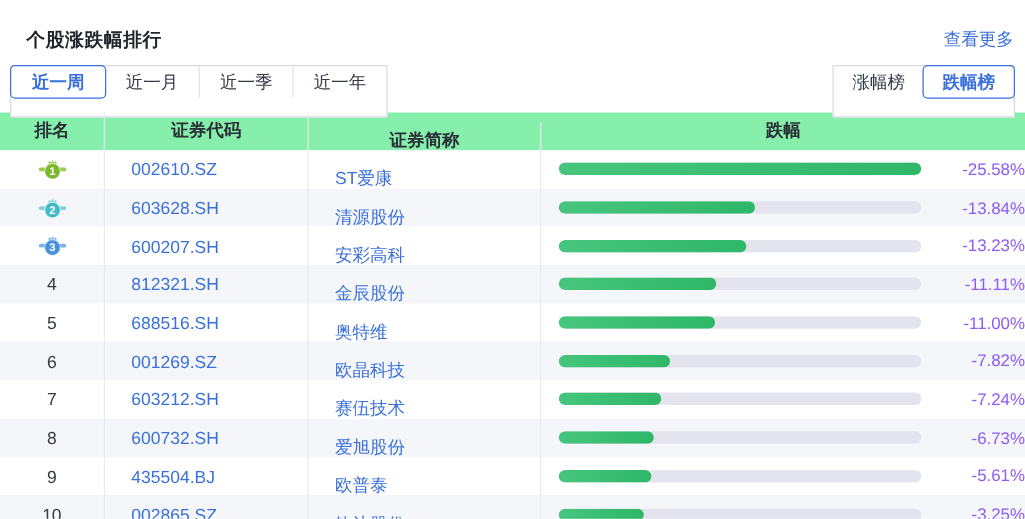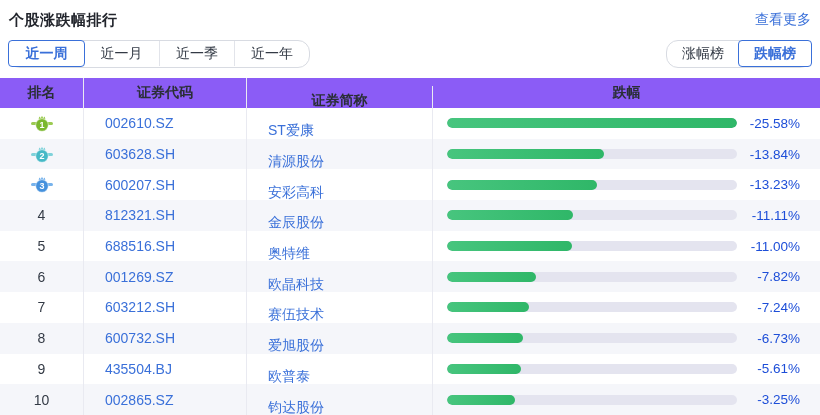--- a/index.html
+++ b/index.html
@@ -2,59 +2,59 @@
 <html><head>
 <meta charset="utf-8">
 <style>
   * { box-sizing: border-box; margin: 0; padding: 0; }
   html,body { width:820px; height:415px; overflow:hidden; background:#fff;
     font-family:"Liberation Sans","DejaVu Sans",sans-serif; }
   .page { width:820px; height:415px; position:relative; }
 
   
   .topbar { display:flex; justify-content:space-between; align-items:center;
-    padding:10px 9px 0 9px; height:30px; }
+    padding:10px 9px 0 21px; height:30px;margin-top:12px; }
   .title { font-size:15px; font-weight:700; color:#22252c; letter-spacing:.5px; }
   .more { font-size:14px; color:#3a70d9; cursor:pointer; text-decoration:none; }
 
   
   .filter-row { display:flex; justify-content:space-between; align-items:flex-start;
     margin:10px 8px 0 8px; height:27px; }
-  .seg-group { display:flex; border:1px solid #d8dbe2; border-radius:12px;
-    background:#fff; height:28px; }
+  .seg-group { display:flex; border:1px solid #d8dbe2; border-radius:0;
+    background:#fff; height:42px; }
   .seg { width:75px; height:25px; display:flex; align-items:center; justify-content:center;
     font-size:14px; color:#333a45; cursor:pointer; position:relative; }
   .seg + .seg:not(.active) { border-left:1px solid #e2e4ea; }
   .seg.active + .seg { border-left:none; }
   .seg.active { width:77px; height:27px; margin:-1px; border:1px solid #3a70d9;
     border-radius:4px; color:#3a70d9; font-weight:700; background:#fff; z-index:2; }
   .seg-group.right .seg { width:72px; }
   .seg-group.right .seg.active { width:74px; }
 
   
   .table { margin-top:11px; }
-  .thead { display:flex; height:30px; background:#8b5cf6; align-items:center;
+  .thead { display:flex; height:30px; background:#86efac; align-items:center;
     font-size:14px; font-weight:700; color:#2a2e36; }
   .cell-rank { width:84px; text-align:center; }
   .cell-code { width:163px; }
   .cell-name { width:186px;margin-top:16px; }
   .cell-change { flex:1; }
   .vline { border-right:1px solid #e9eaf1; height:100%; display:flex; align-items:center; }
   .thead .vline { justify-content:center; }
   .row { display:flex; height:30.7px; align-items:center; font-size:14px; background:#fff; }
   .row:nth-child(even) { background:#f5f6fa; }
   .rank-num { width:100%; text-align:center; color:#333a45; }
   .medal { display:block; margin:0 auto; }
   .link { color:#3a70d9; cursor:pointer; }
   .row .cell-code, .row .cell-name { padding-left:21px; justify-content:flex-start; }
   .bar-cell { display:flex; align-items:center; padding-left:14px; height:100%; }
   .track { width:290px; height:10px; border-radius:5px; background:#e4e4ef; overflow:hidden; }
   .fill { height:100%; border-radius:5px;
     background:linear-gradient(90deg,#47c57e,#2fb768); }
-  .pct { flex:1; text-align:right; padding-right:20px; color:#1d4ed8; font-size:13.5px; }
+  .pct { flex:1; text-align:right; color:#8b5cf6; font-size:13.5px; }
 </style>
 </head>
 <body>
 
 <div class="page">
   <div class="topbar">
     <div class="title">个股涨跌幅排行</div>
     <a class="more">查看更多</a>
   </div>
 

